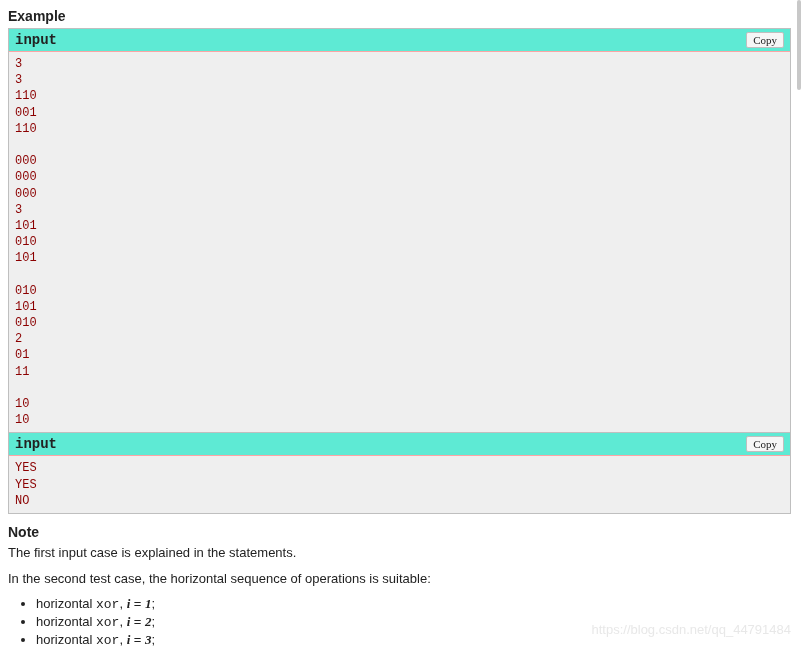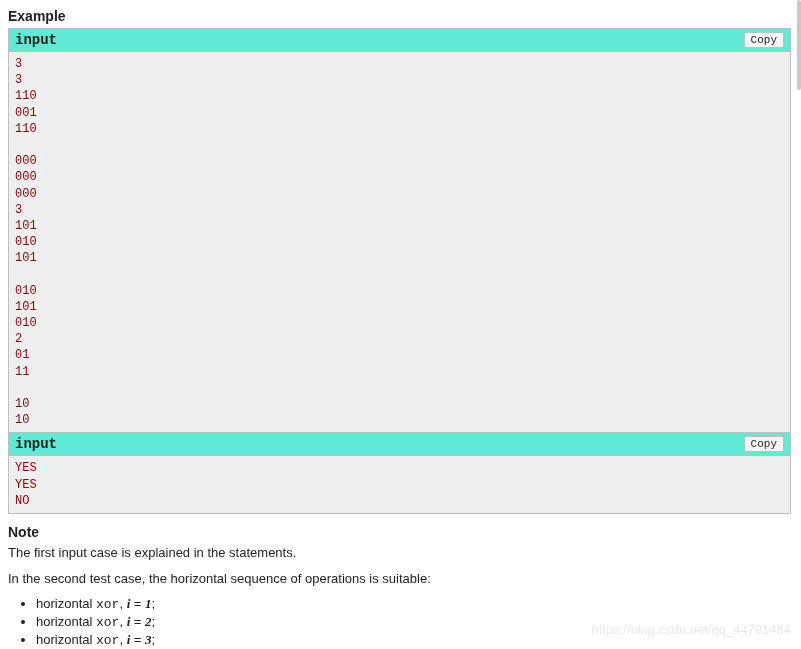--- a/index.html
+++ b/index.html
@@ -30,21 +30,21 @@
     background: #5eead4;
     border-bottom: 1px solid #fca5a5;
     padding: 3px 6px 3px 6px;
   }
   .io-title {
     font-family: "Consolas", "Courier New", monospace;
     font-weight: bold;
     font-size: 14px;
   }
   .copy-btn {
-    font-family: Liberation Mono, monospace;
+    font-family: Liberation Serif, serif;
     font-size: 11px;
     background: #f6f6f6;
     border: 1px solid #bfbfbf;
     border-radius: 2px;
     padding: 1px 6px;
     cursor: pointer;
     text-align: center;
   }
   .io-body {
     background: #efefef;

